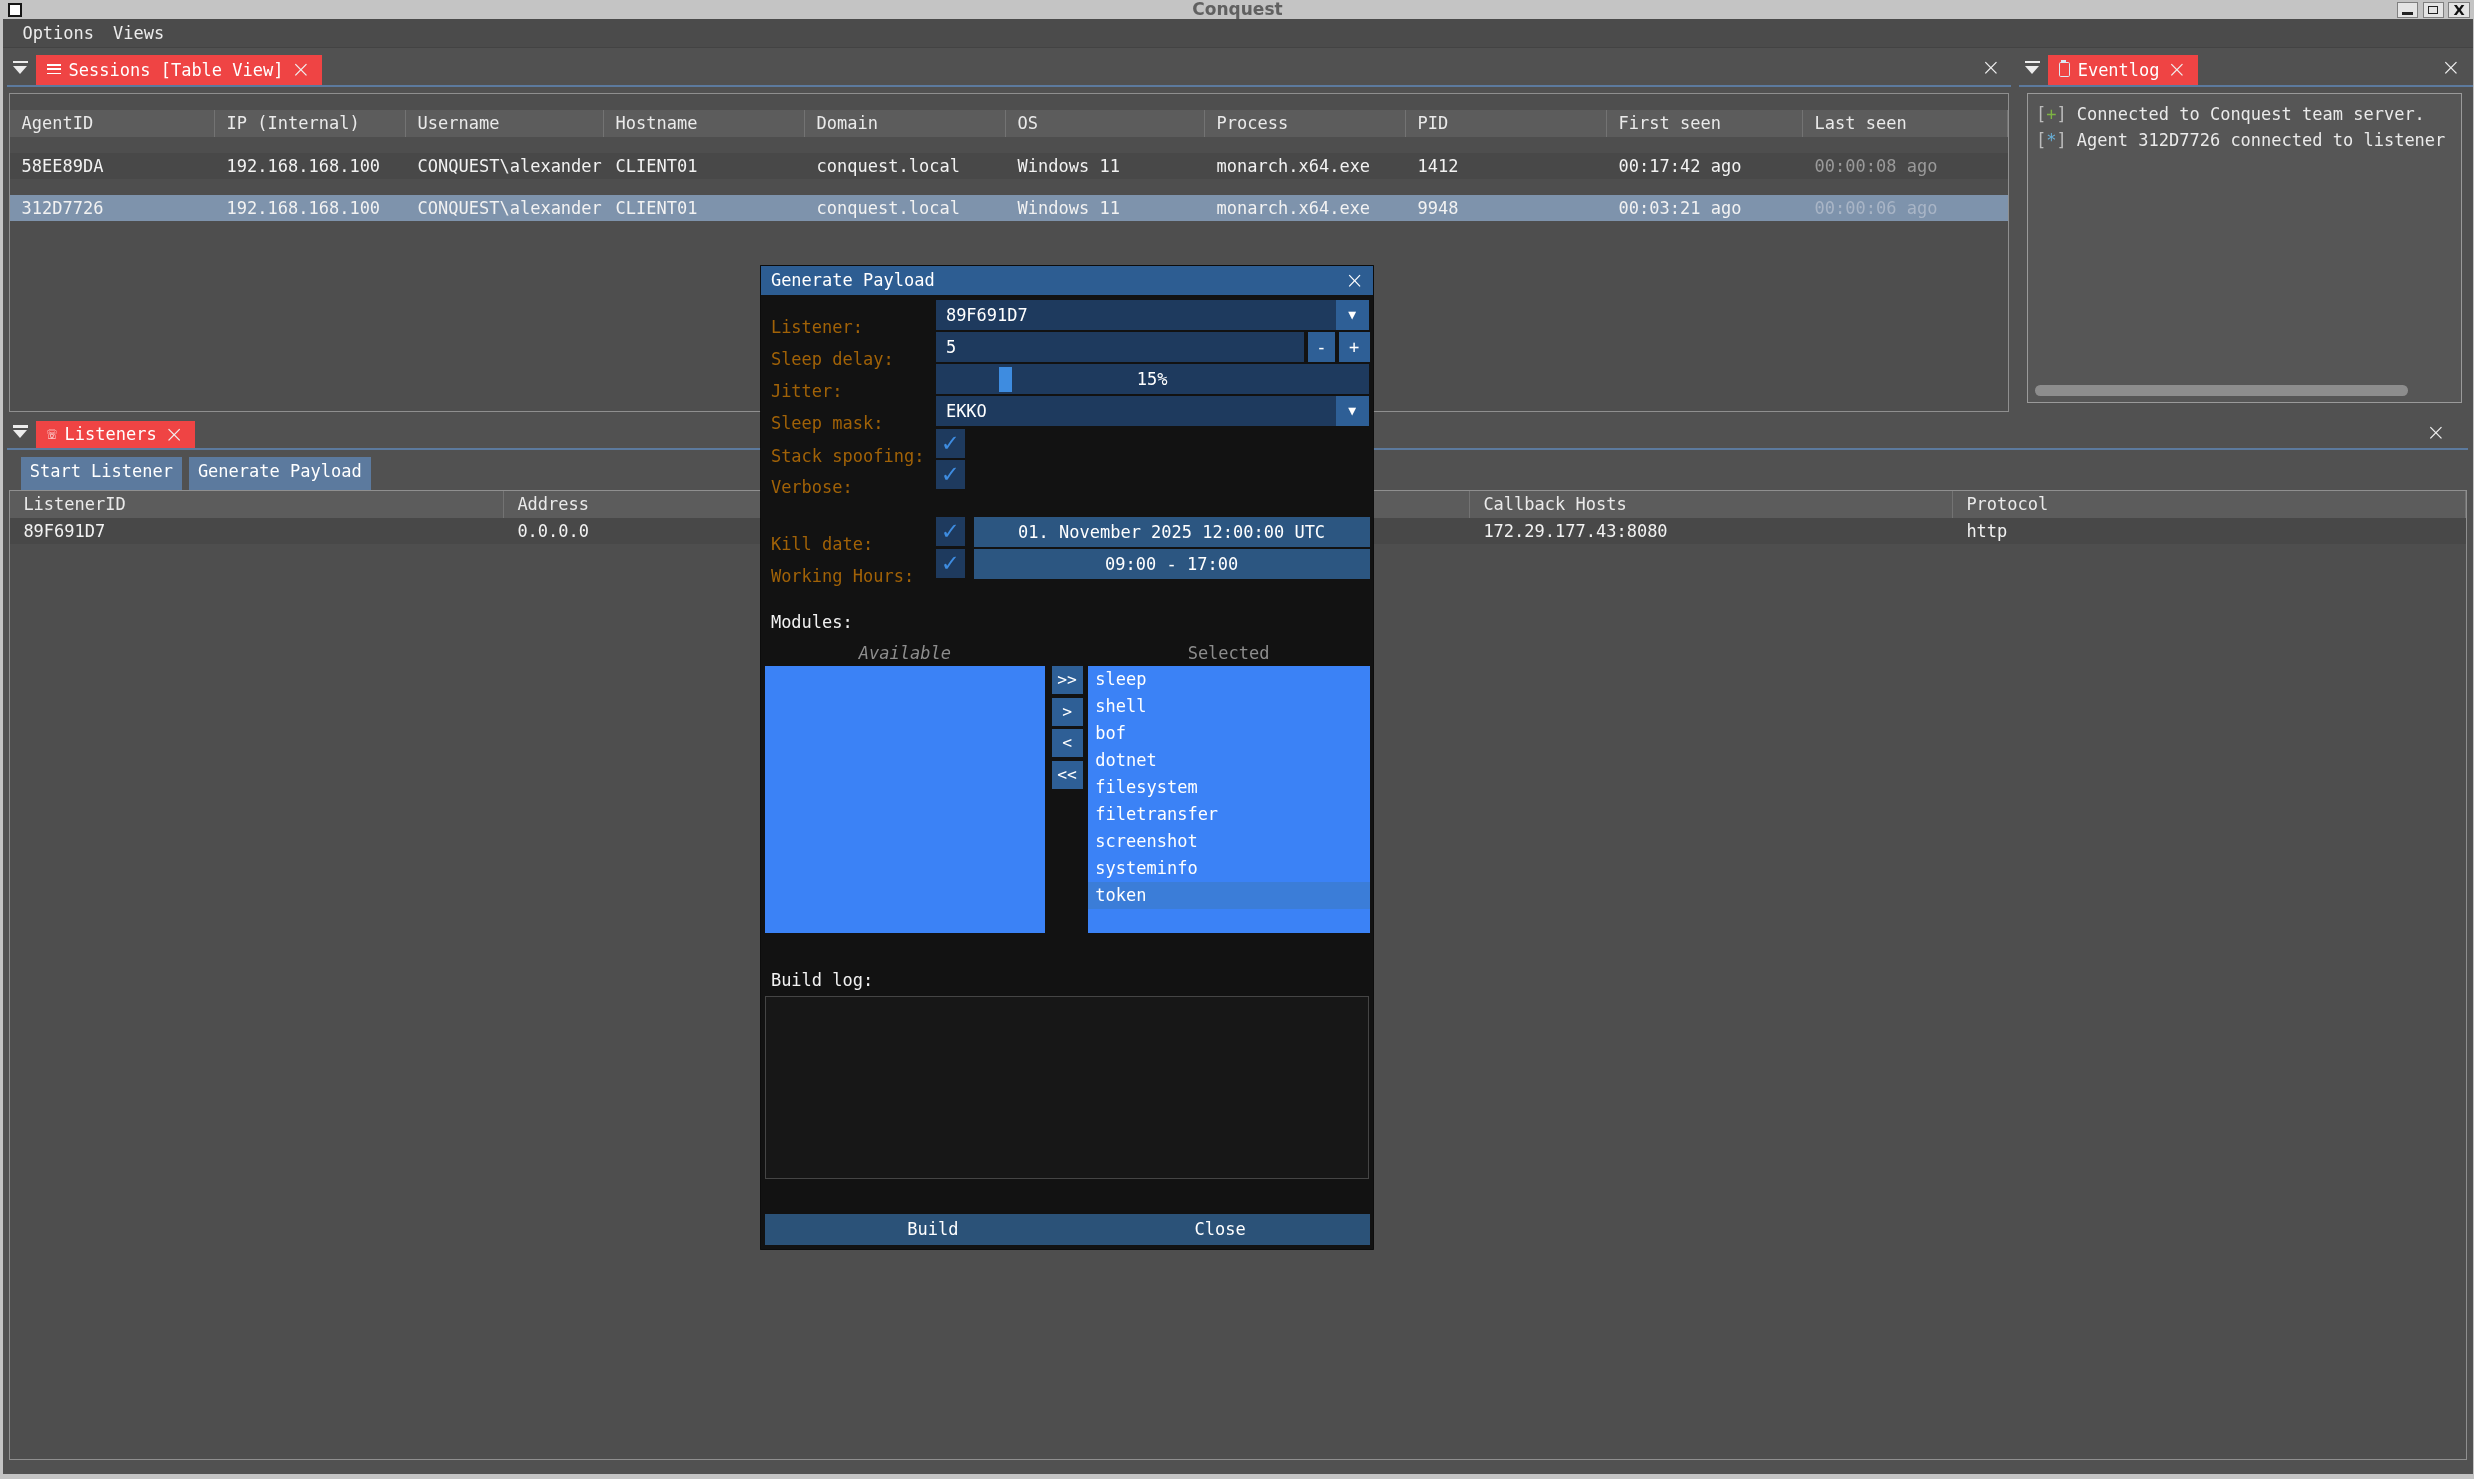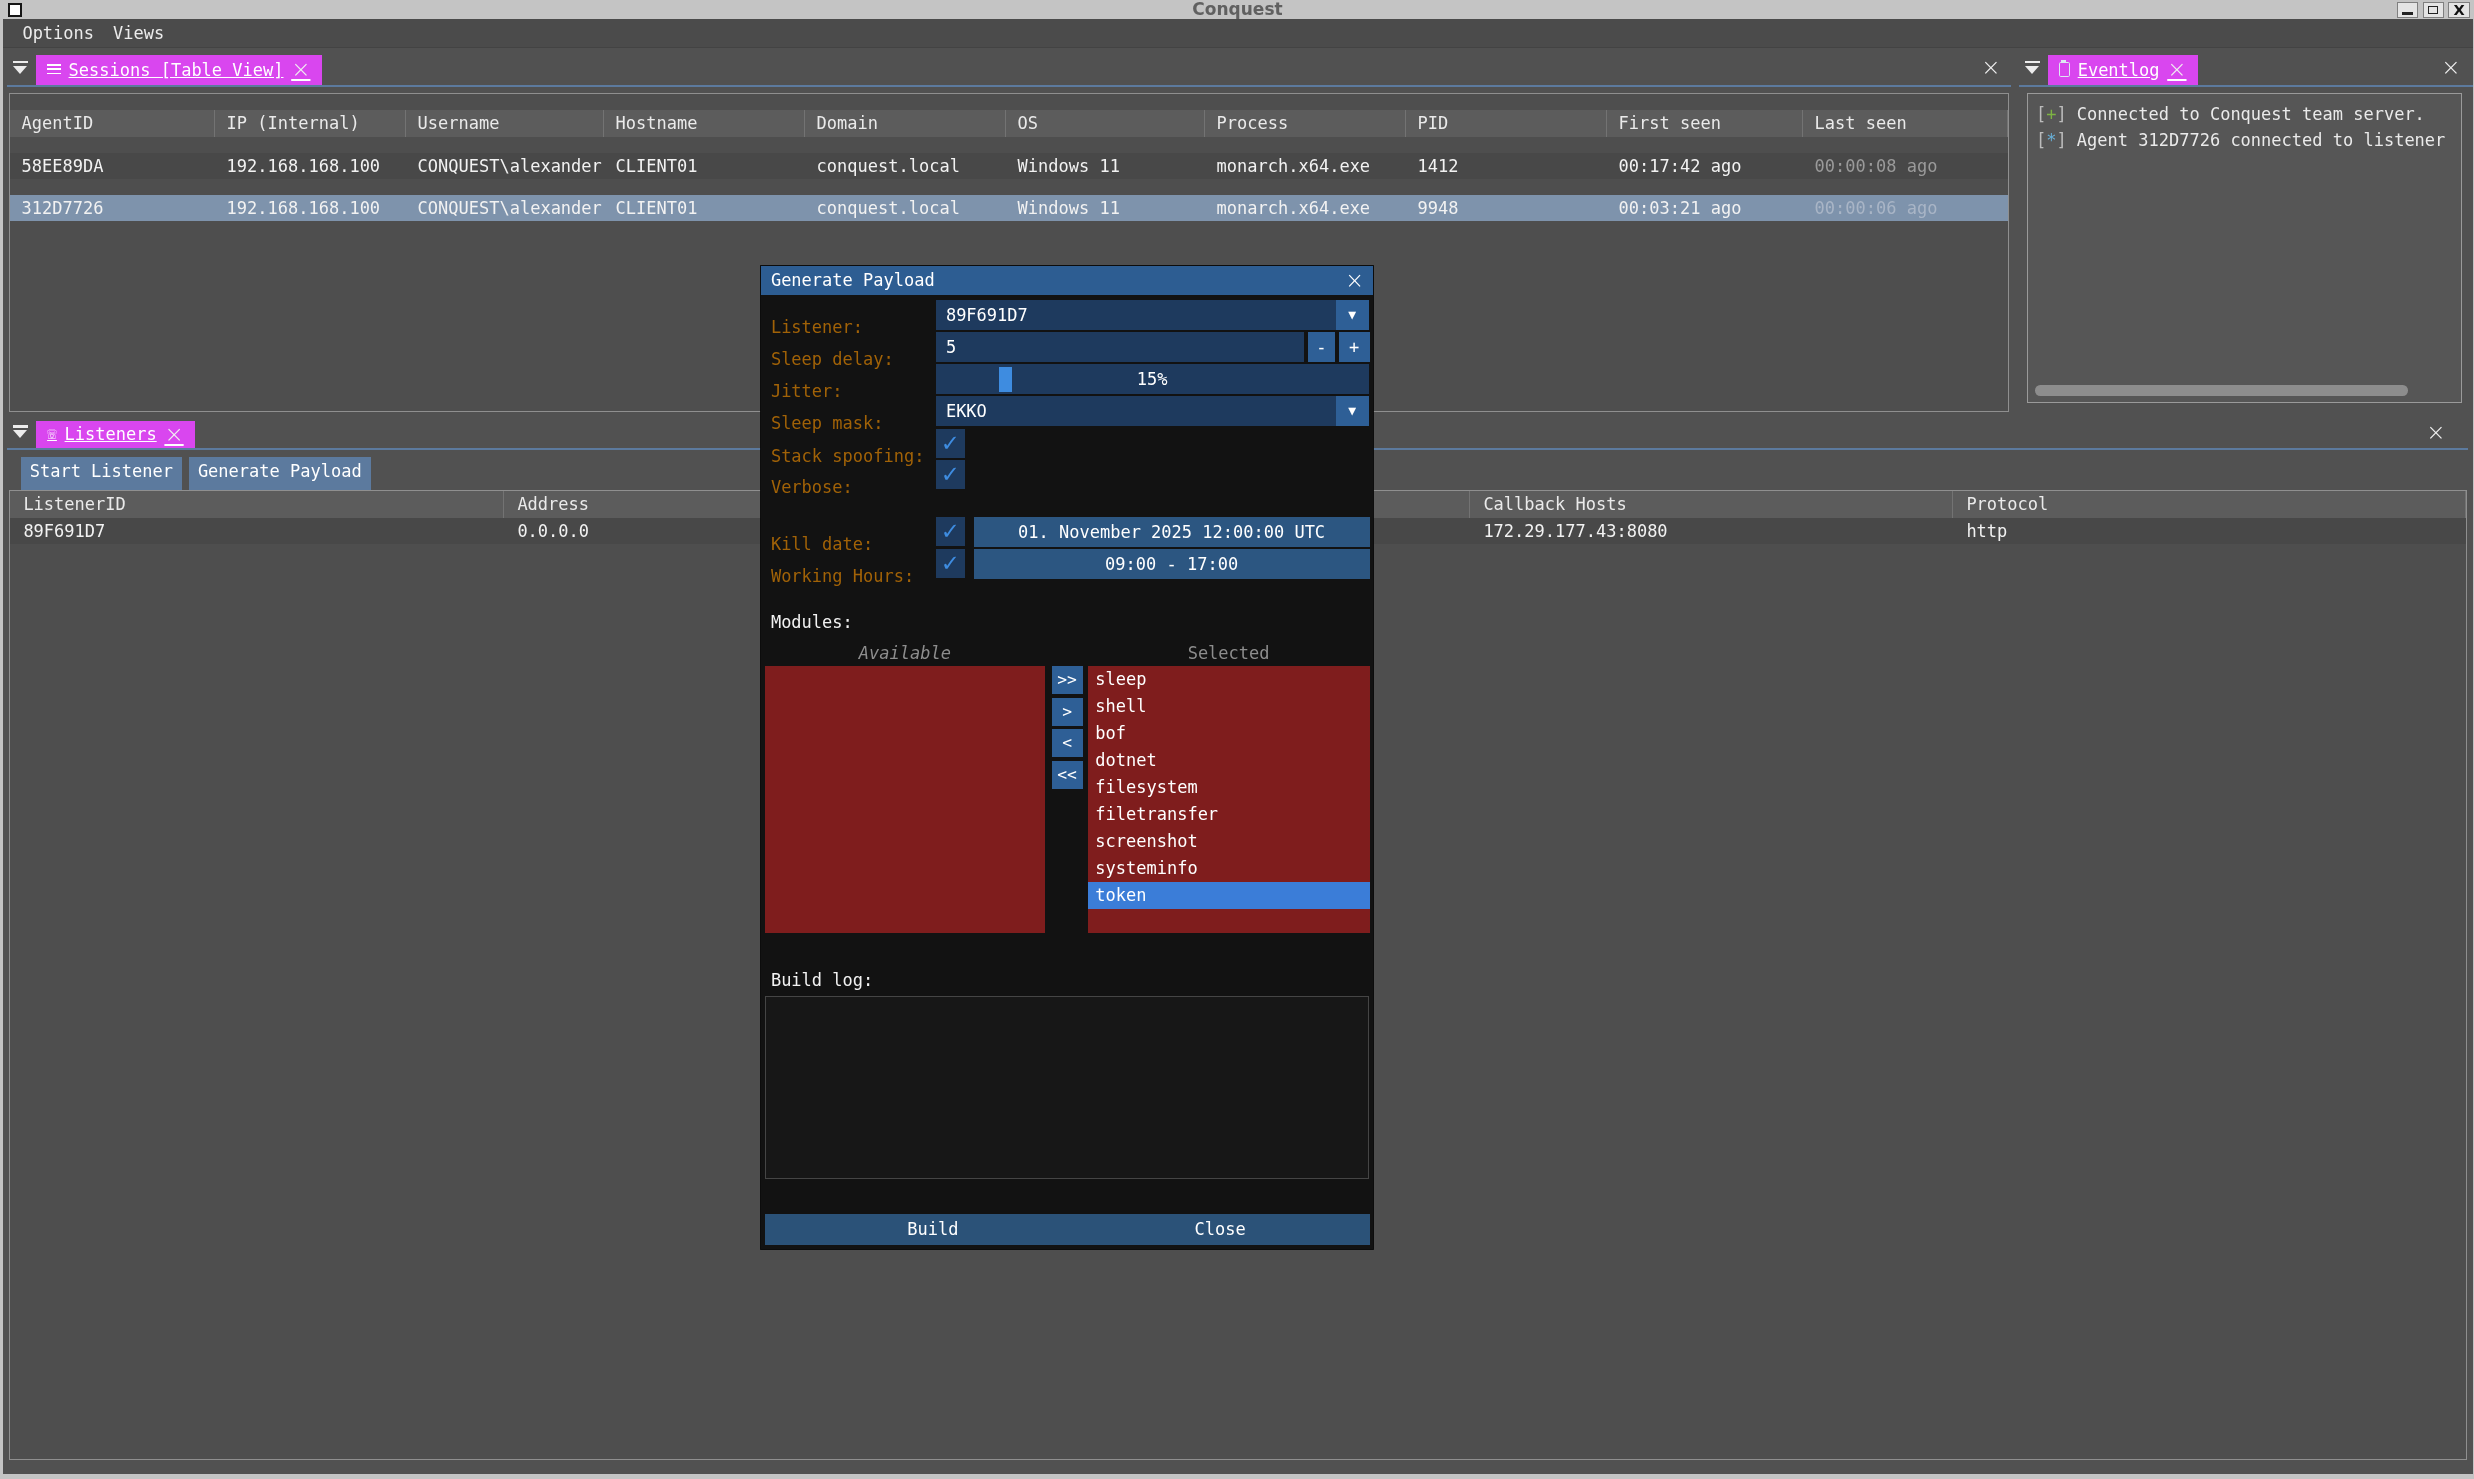--- a/index.html
+++ b/index.html
@@ -25,22 +25,22 @@
   .menu-item { padding:0 9.5px; height:29px; line-height:29px; }
   .menu-item:first-child { margin-left:10.3px; }
 
   
   .dock { position:absolute; }
   .dock-header { position:absolute; left:0; top:0; right:0; height:32px; }
   .dock-underline { position:absolute; left:0; right:0; top:32px; height:1.7px; background:#5c7a9e; }
   .dock-menu { position:absolute; left:6px; top:7.7px; width:15.5px; }
   .dock-menu .bar { height:2.6px; background:#ececec; margin-bottom:2.6px; }
   .dock-menu .tri { width:0; height:0; border-left:7.7px solid transparent; border-right:7.7px solid transparent; border-top:8.6px solid #ececec; }
-  .tab { position:absolute; left:29px; top:1.7px; height:30px; background:#d946ef; color:#fff;
-         display:flex; align-items:center; gap:7.7px; padding:0 11.2px;text-decoration:underline; }
+  .tab { position:absolute; left:29px; top:1.7px; height:30px; background:#ef4444; color:#fff;
+         display:flex; align-items:center; gap:7.7px; padding:0 11.2px; }
   .tab-close, .dock-close { color:#f0f0f0; font-family:"DejaVu Sans", sans-serif; font-size:23px; font-weight:200; line-height:1; }
   .dock-close { position:absolute; top:2.6px; }
 
   .licon { width:13.8px; height:11.2px; background:repeating-linear-gradient(to bottom, #fff 0 1.7px, rgba(0,0,0,0) 1.7px 4.3px); }
   .clip { width:11.2px; height:14.6px; border:1.7px solid #dde8f2; border-radius:1.7px; position:relative; }
   .clip::before { content:""; position:absolute; top:-3.4px; left:1.7px; width:4.3px; height:3.4px; background:#dde8f2; }
   .phone { color:#fff; font-size:16.3px; line-height:1; }
 
   
   .tbl { position:absolute; background:#4e4e4e; border:0.9px solid #8f8f8f; overflow:hidden; }
@@ -94,21 +94,21 @@
   .spin-field { position:absolute; left:175px; top:0; width:368px; height:30px; background:#1e3a5e; color:#fff; line-height:30px; padding-left:10.3px; }
   .spin-btn { position:absolute; top:0; width:27.5px; height:30px; background:#2e5f96; color:#fff; text-align:center; line-height:30px; }
   .spin-minus { left:547px; } .spin-plus { left:578px; width:31px; }
   .slider { position:absolute; left:175px; top:0; width:433px; height:30px; background:#1e3a5e; color:#fff; text-align:center; line-height:30px; }
   .slider-handle { position:absolute; left:63px; top:2.6px; width:13px; height:25px; background:#3e8ce0; }
   .checkbox { position:absolute; left:175px; top:0; width:29px; height:29px; background:#1e3a5e; text-align:center; }
   .checkbox .mark { color:#3e8ce0; font-weight:bold; font-size:26px; line-height:27.5px; }
   .datebtn { position:absolute; left:213px; top:0; width:396px; height:30px; background:#2c5681; color:#fff; text-align:center; line-height:30px; }
   .sect-label { position:absolute; left:10.3px; color:#f2f2f2; }
   .list-header { position:absolute; top:376px; height:22.4px; line-height:22.4px; color:#8d8d8d; text-align:center; }
-  .modlist { position:absolute; top:400px; height:267px; background:#7f1d1d; overflow:hidden; }
+  .modlist { position:absolute; top:400px; height:267px; background:#3b82f6; overflow:hidden; }
   #list-available { left:4.3px; width:280px; }
   #list-selected { left:327px; width:282px; }
   .mod-item { height:27px; line-height:27px; padding-left:7.7px; color:#fff; white-space:nowrap; }
   .mod-item.sel { background:#3b7dd8; }
   .xfer { position:absolute; left:291px; width:31px; height:28px; background:#2e5f96; color:#fff; text-align:center; line-height:28px; font-size:16.3px; }
   .buildlog { position:absolute; left:4.3px; top:730px; width:604px; height:183px; background:#171717; border:0.9px solid #454545; }
   .dlg-btn { position:absolute; top:948px; height:31px; background:#2b5278; color:#fff; text-align:center; line-height:31px; }
   #btn-build { left:4.3px; width:336px; }
   #btn-close { left:310px; width:299px; }
 

